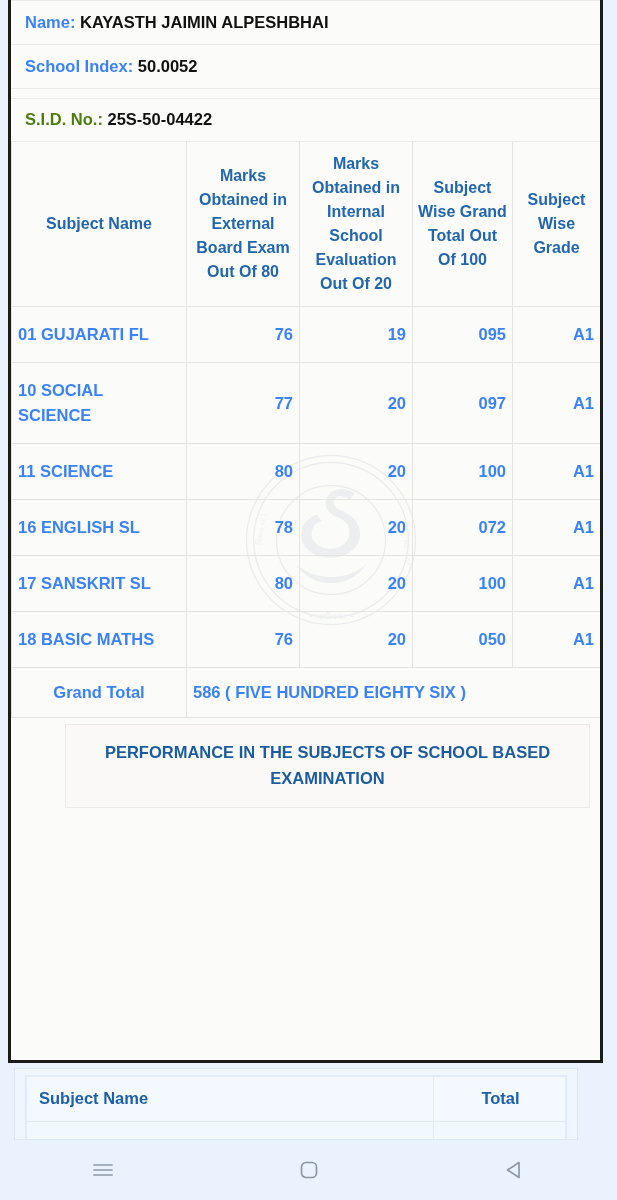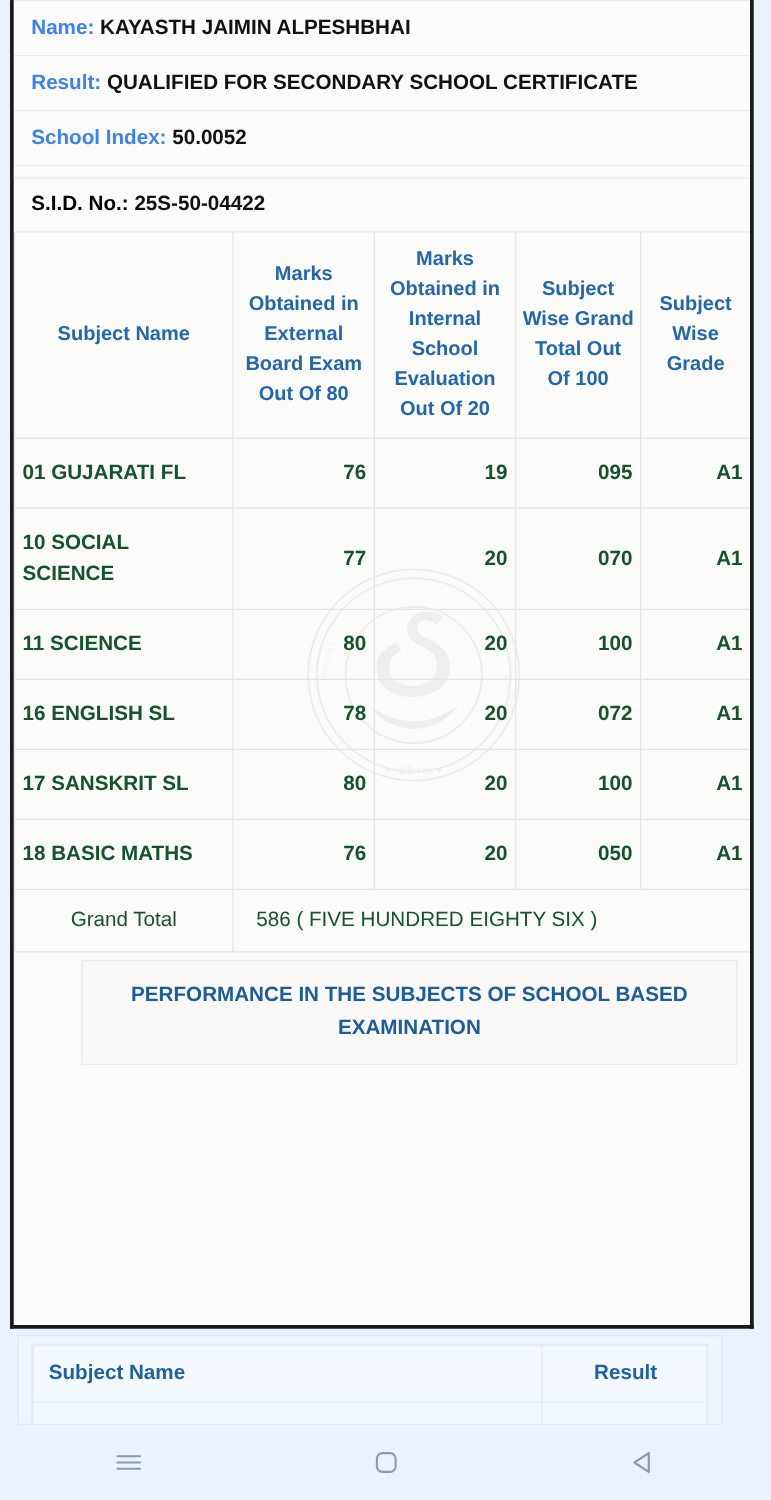--- a/index.html
+++ b/index.html
@@ -42,21 +42,21 @@
   }
   .info-row:first-child{ border-top:1px solid #eceae6; }
   .info-row .k{ color:#3b82f6; font-weight:bold; }
   .gap-strip{ height:10px; background:#fbfbfa; border-bottom:1px solid #eceae6;}
 
   .sid-row{
     padding:11px 14px 12px 14px;
     font-size:16.5px; color:#111; font-weight:bold;
     border-bottom:1px solid #eceae6;
   }
-  .sid-row .k{ color:#000000; }
+  .sid-row .k{ color:#4d7c0f; }
 
   
   table.marks{
     width:100%; border-collapse:collapse; table-layout:fixed;
     background:transparent;
   }
   table.marks col.c1{ width:175px; }
   table.marks col.c2{ width:113px; }
   table.marks col.c3{ width:113px; }
   table.marks col.c4{ width:100px; }
@@ -64,30 +64,30 @@
 
   table.marks th{
     color:#2266ad; font-size:16px; font-weight:bold;
     line-height:24px; text-align:center; vertical-align:middle;
     padding:10px 4px; border:1px solid #e6e4e0; border-top:none;
     background:transparent;
   }
   table.marks th.subject-head{ }
   table.marks td{
     border:1px solid #e6e4e0;
-    font-size:16.5px; font-weight:bold; color:#14532d;
+    font-size:16.5px; font-weight:bold; color:#3b82f6;
     padding:15px 6px; line-height:25px; vertical-align:middle;
     background:transparent;
   }
   td.subj{ text-align:left; padding-left:12px; }
   td.num{ text-align:right; }
 
   tr.grand td{
-    border:1px solid #e6e4e0; padding:12px 18px;
-    font-size:16.5px; font-weight:normal; background:transparent;
+    border:1px solid #e6e4e0; padding:12px 6px;
+    font-size:16.5px; font-weight:bold; background:transparent;
   }
   td.gt-label{ color:#2f78bb; text-align:center; }
   td.gt-value{ color:#111; text-align:left; padding-left:14px; }
 
   
   .banner-wrap{ padding:6px 10px 10px 10px;margin-left:44px; }
   .banner{
     border:1px solid #eceae6; background:#faf9f8;
     color:#1a5c9e; font-size:16.5px; font-weight:bold;
     text-align:center; line-height:26px; padding:14px 16px 16px 16px;
@@ -156,24 +156,20 @@
 
     <div class="layer">
 
       <div class="info-block">
 
         <div class="info-row">
           <span class="k">Name:</span>
           <span>KAYASTH JAIMIN ALPESHBHAI</span>
         </div>
 
-        <div class="info-row">
-          <span class="k">Result:</span>
-          <span>QUALIFIED FOR SECONDARY SCHOOL CERTIFICATE</span>
-        </div>
 
         <div class="info-row">
           <span class="k">School Index:</span>
           <span>50.0052</span>
         </div>
 
         <div class="gap-strip"></div>
 
         <div class="sid-row">
           <span class="k">S.I.D. No.:</span>
@@ -203,21 +199,21 @@
             <td class="subj">01 GUJARATI FL</td>
             <td class="num">76</td>
             <td class="num">19</td>
             <td class="num">095</td>
             <td class="num">A1</td>
           </tr>
           <tr>
             <td class="subj">10 SOCIAL SCIENCE</td>
             <td class="num">77</td>
             <td class="num">20</td>
-            <td class="num">070</td>
+            <td class="num">097</td>
             <td class="num">A1</td>
           </tr>
           <tr>
             <td class="subj">11 SCIENCE</td>
             <td class="num">80</td>
             <td class="num">20</td>
             <td class="num">100</td>
             <td class="num">A1</td>
           </tr>
           <tr>
@@ -258,21 +254,21 @@
   <div id="doc-card-2">
     <div class="inner">
       <table class="sbe">
         <colgroup>
             <col class="s1">
             <col class="s2">
           </colgroup>
         <thead>
           <tr>
             <th>Subject Name</th>
-            <th class="grade-h">Result</th>
+            <th class="grade-h">Total</th>
           </tr>
         </thead>
         <tbody>
           <tr>
             <td></td>
             <td></td>
           </tr>
         </tbody>
       </table>
     </div>

